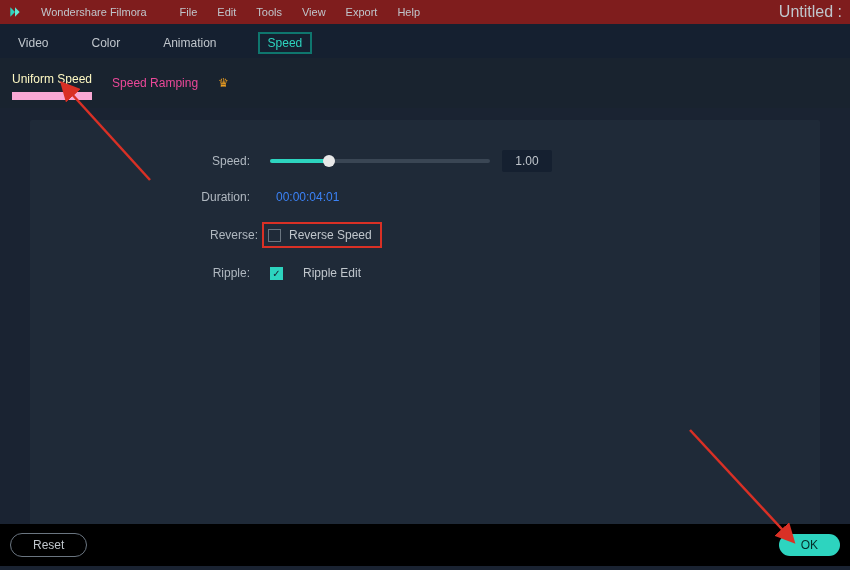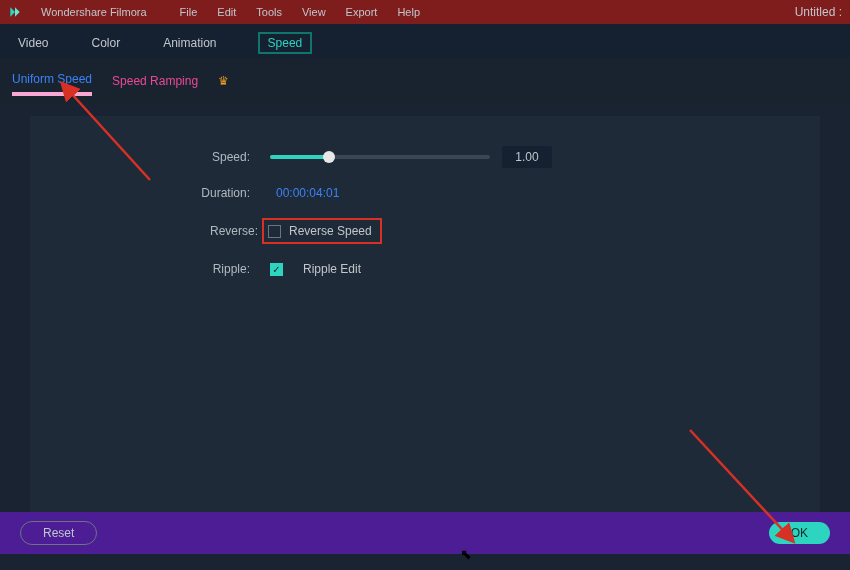--- a/index.html
+++ b/index.html
@@ -3,29 +3,29 @@
 <meta charset="utf-8">
 <style>
   * { margin: 0; padding: 0; box-sizing: border-box; font-family: Arial, sans-serif; }
   body { width: 850px; height: 570px; background: #1a2332; color: #b0b8c0; font-size: 12px; overflow: hidden; position: relative; }
   
   .titlebar { height: 24px; display: flex; align-items: center; padding: 0 8px; background: #7f1d1d; gap: 13px; }
   .logo-icon { width: 14px; height: 14px; margin-right: 6px; }
   .app-title { font-size: 11px; color: #c0c6cc; margin-right: 20px; }
   .menu-bar { display: flex; gap: 20px; }
   .menu-item { font-size: 11px; color: #c0c6cc; cursor: pointer; }
-  .title-right { margin-left: auto; font-size: 12px; color: #c0c6cc; padding-left: 8px; }
+  .title-right { margin-left: auto; font-size: 16px; color: #c0c6cc; padding-left: 8px; }
   
   .category-tabs { display: flex; gap: 39px; padding: 8px 16px 4px 16px; background: #152030; }
   .cat-tab { font-size: 12px; color: #c0c6cc; padding: 4px 2px; cursor: pointer; }
   .cat-tab.boxed { border: 2px solid #0f766e; padding: 2px 8px; color: #2dd4bf; }
   
   .subtabs { display: flex; gap: 20px; align-items: center; padding: 8px 12px; background: #19232f; }
   .sub-tab { font-size: 12px; color: #ec4899; padding: 6px 0; cursor: pointer; }
-  .sub-tab.active { color: #3b82f6; border-bottom: 4px solid #f9a8d4; }
+  .sub-tab.active { color: #fef9c3; border-bottom: 8px solid #f9a8d4; }
   .crown-icon { color: #f0a020; font-size: 12px; }
   
   .panel { margin: 12px 30px; background: #1f2a38; border-radius: 2px; height: 414px; padding: 30px 40px; }
   
   .row { display: flex; align-items: center; margin-bottom: 18px; }
   .row-label { width: 200px; text-align: right; padding-right: 20px; font-size: 12px; color: #b0b8c0; }
   .row-content { display: flex; align-items: center; gap: 12px; }
   
   .slider { width: 220px; height: 4px; background: #3a4654; border-radius: 2px; position: relative; }
   .slider-fill { position: absolute; left: 0; top: 0; height: 100%; width: 27%; background: #2dd4bf; border-radius: 2px; }
@@ -35,21 +35,21 @@
   .duration-text { font-size: 12px; color: #3b82f6; padding-left: 6px; }
   
   .checkbox { width: 13px; height: 13px; border: 1px solid #6a7580; background: #1f2a38; display: inline-flex; align-items: center; justify-content: center; font-size: 10px; color: #2dd4bf; }
   .checkbox.checked { background: #2dd4bf; border-color: #2dd4bf; color: #152030; }
   .checkbox.disabled { opacity: 0.45; }
   .check-label { font-size: 12px; color: #c0c6cc; margin-left: 8px; }
   .check-label.disabled { color: #5a6572; }
   
   .reverse-box { border: 2px solid #d93025; padding: 4px 8px 4px 4px; margin-left: -8px; display: flex; align-items: center; }
   
-  .footer { position: absolute; bottom: 16px; left: 0; right: 0; height: 42px; display: flex; align-items: center; padding: 0 20px; background: #4c1d95; }
+  .footer { position: absolute; bottom: 4px; left: 0; right: 0; height: 42px; display: flex; align-items: center; padding: 0 10px; background: #000000; }
   .btn { border-radius: 12px; padding: 4px 22px; font-size: 12px; cursor: pointer; }
   .btn-reset { border: 1px solid #6a7580; color: #c0c6cc; background: transparent; }
   .btn-ok { margin-left: auto; background: #2dd4bf; color: #052e2a; border: none; }
   
   .cursor-arrow { position: absolute; left: 460px; top: 546px; font-size: 14px; color: #000; }
   
   svg.annotation { position: absolute; pointer-events: none; }
 </style>
 </head>
 <body>

